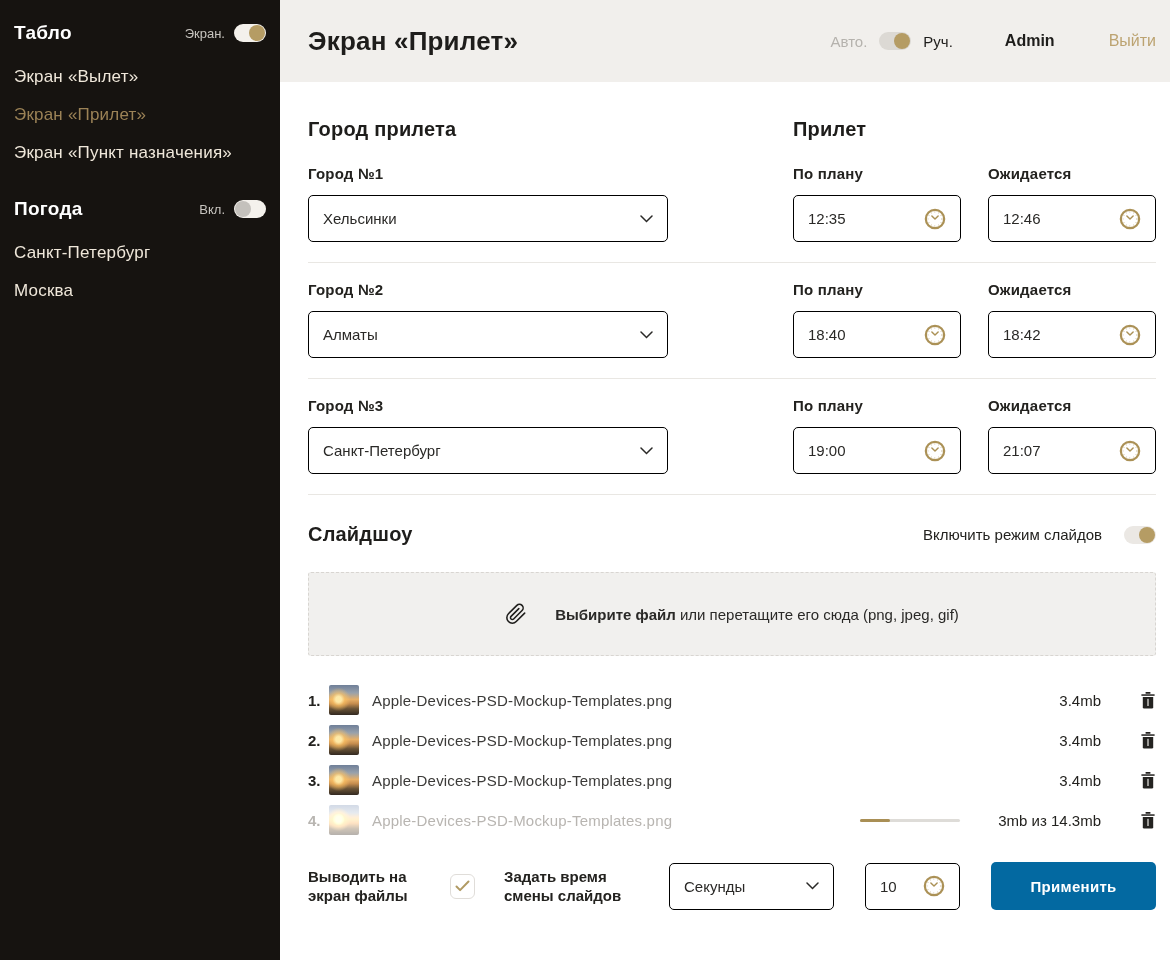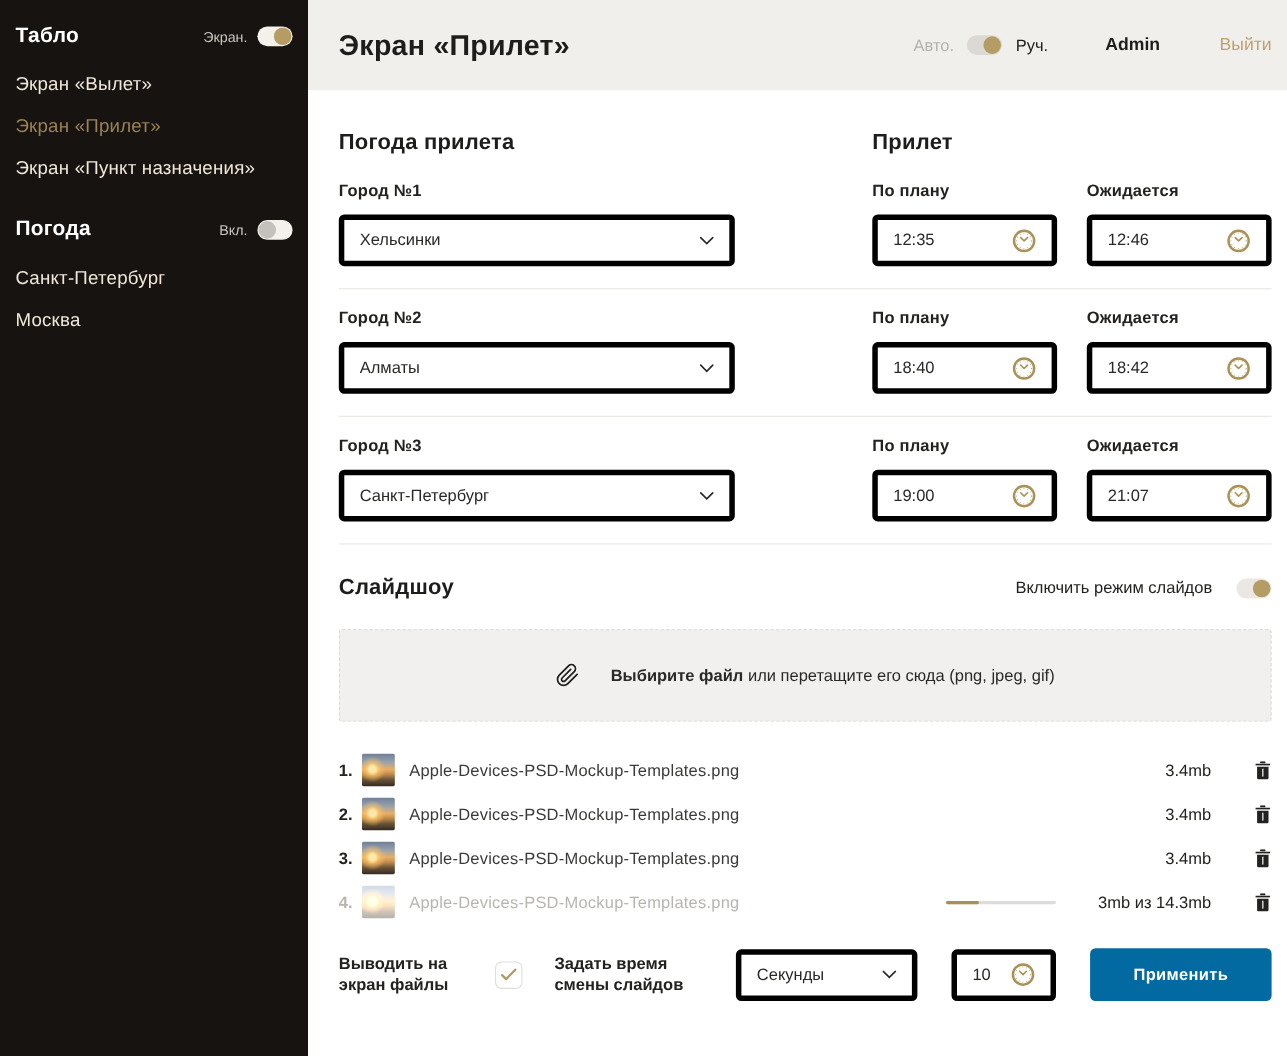--- a/index.html
+++ b/index.html
@@ -53,21 +53,21 @@
   .h2.left { width:485px; }
 
   .arr-row { display:flex; padding-bottom:20px; margin-bottom:18px; border-bottom:1px solid #e9e7e3; }
   .fld { display:flex; flex-direction:column; }
   .fld-label { font-size:15px; font-weight:bold; color:#23221f; margin-bottom:13px; letter-spacing:.2px; }
   .fld-city { width:360px; margin-right:125px; }
   .fld-planned { width:168px; margin-right:27px; }
   .fld-expected { width:168px; }
 
   .select, .time-input, .num-input {
-    height:47px; border:5px solid #000000; border-radius:5px; background:#fff;
+    height:47px; border:1px solid #000000; border-radius:5px; background:#fff;
     display:flex; align-items:center; padding:0 14px; font-size:15px; color:#2a2927;
     cursor:pointer;
   }
   .select .val { flex:1; }
   .time-input input, .num-input input {
     border:none; outline:none; width:100%; font:inherit; color:inherit; background:transparent;
   }
   .time-input svg, .num-input svg { flex:none; margin-left:8px; }
 
   
@@ -163,21 +163,21 @@
         </span>
       <span class="mode-label-on">Руч.</span>
       <span class="top-user">Admin</span>
       <a class="top-logout">Выйти</a>
     </span>
   </header>
 
   <div class="content">
 
     <div class="heads-row">
-      <span class="h2 left">Погода прилета</span>
+      <span class="h2 left">Город прилета</span>
       <span class="h2">Прилет</span>
     </div>
 
     <div class="arr-row">
       <div class="fld fld-city">
         <span class="fld-label">Город №1</span>
         <div class="select">
           <span class="val">Хельсинки</span>
           <svg width="13" height="8" viewBox="0 0 13 8">
               <path d="M1 1l5.5 5.5L12 1" stroke="#2a2927" stroke-width="1.5" fill="none" stroke-linecap="round"></path>

